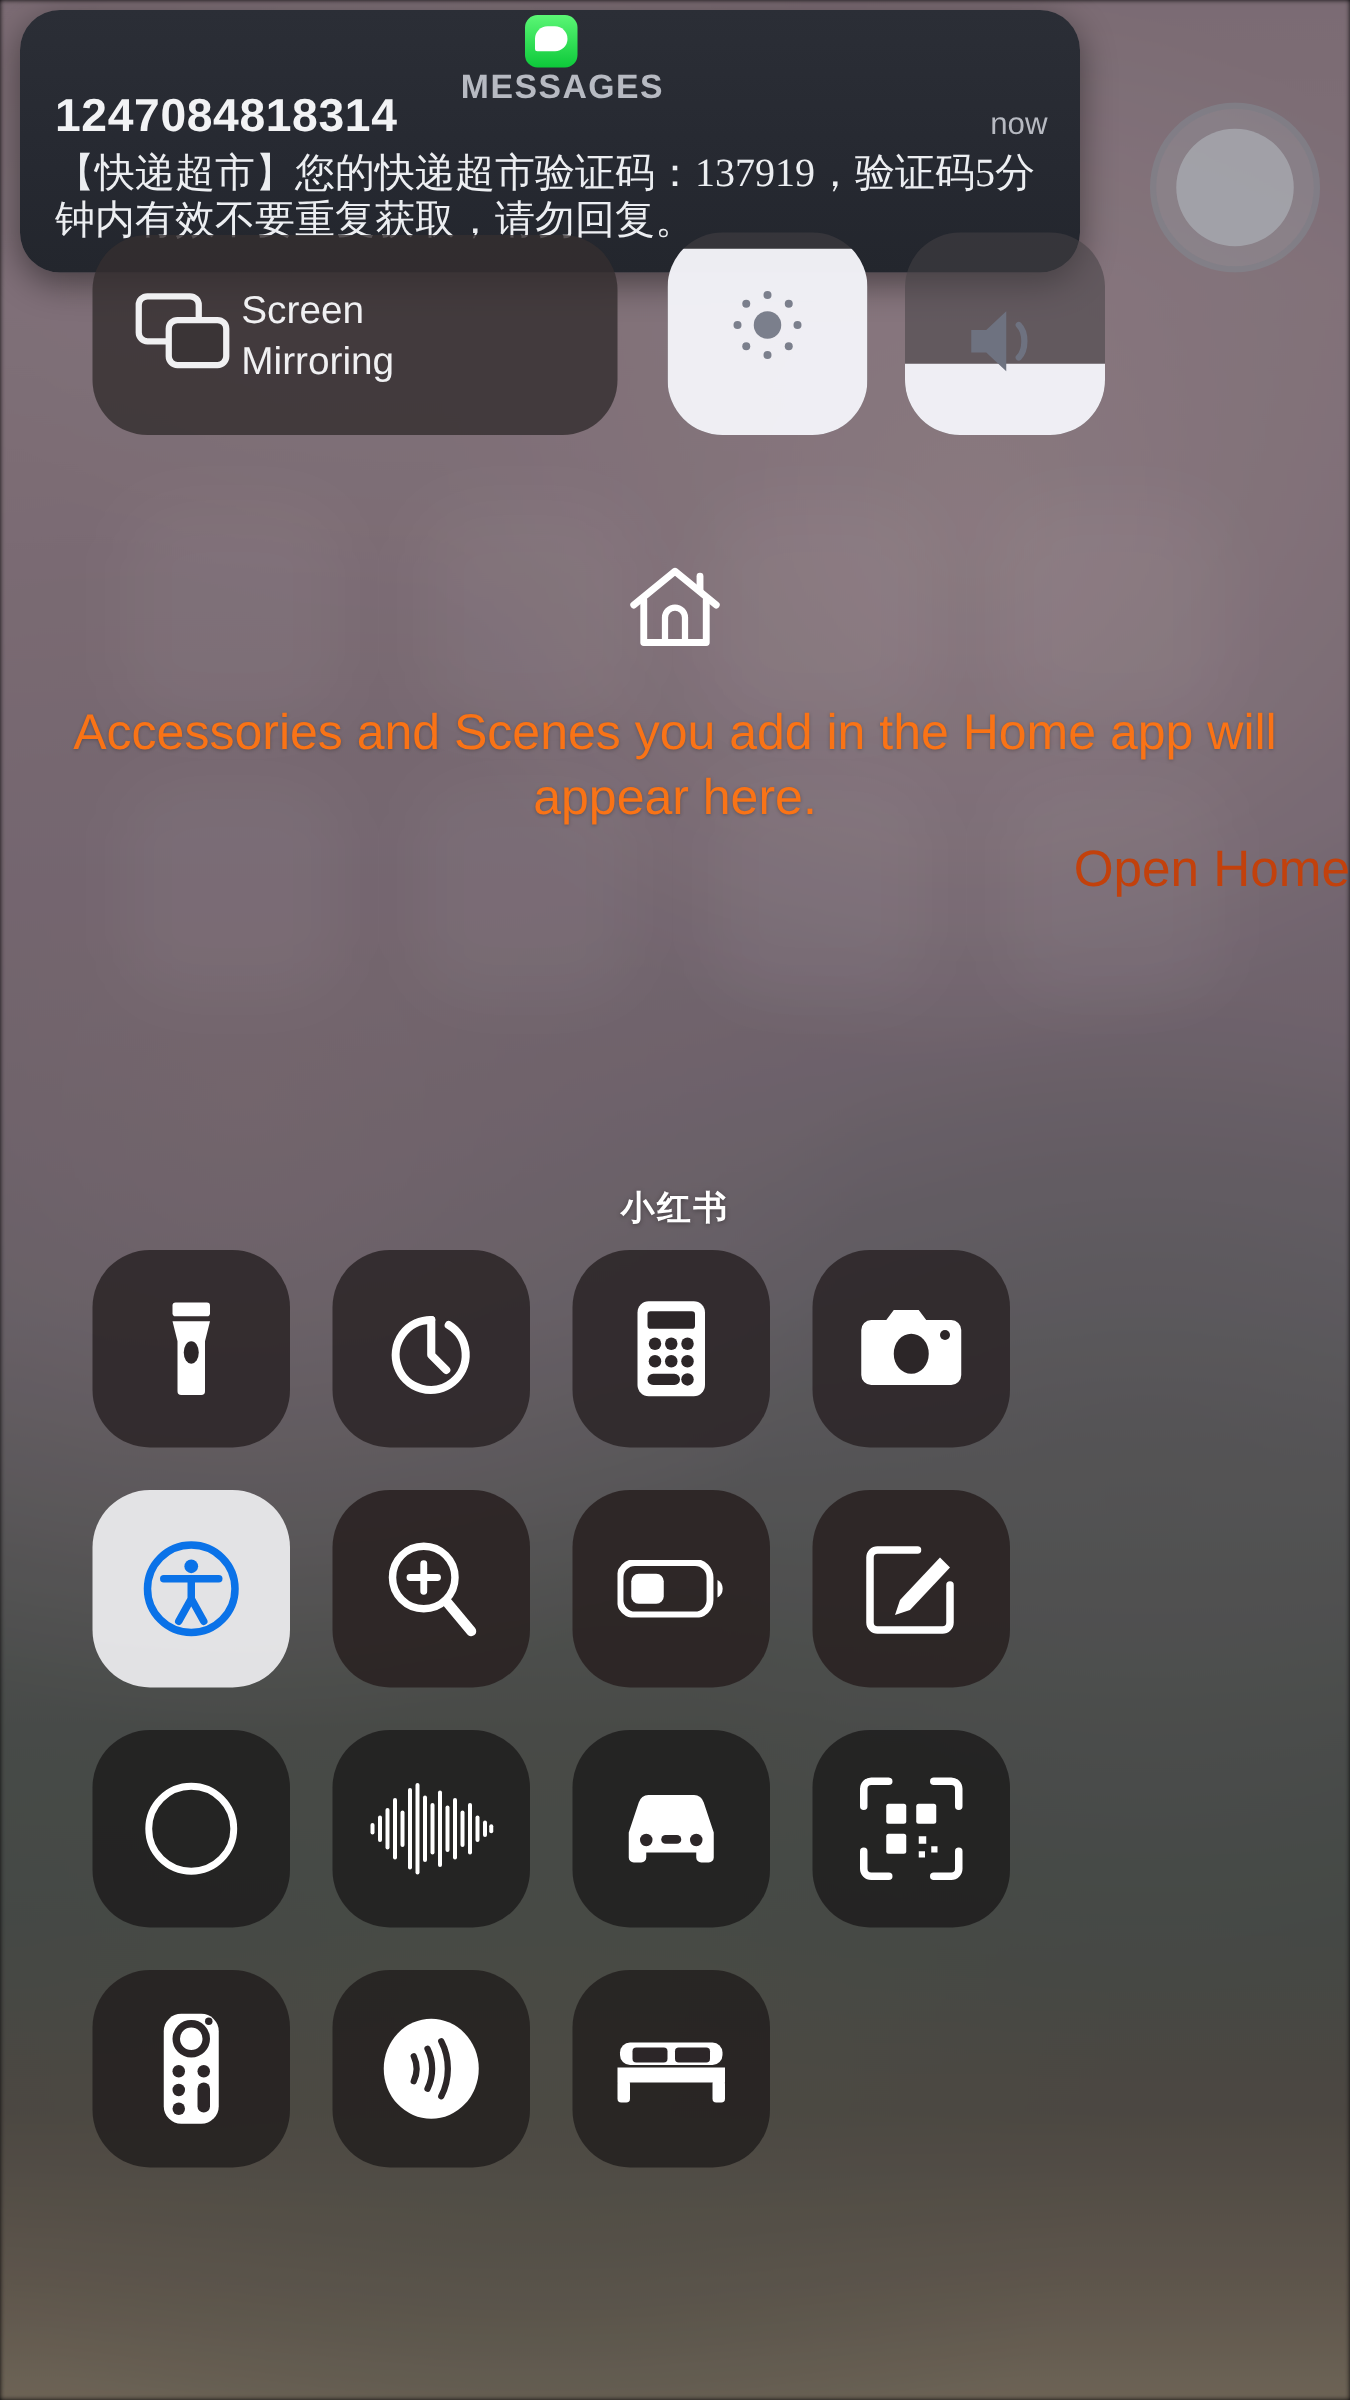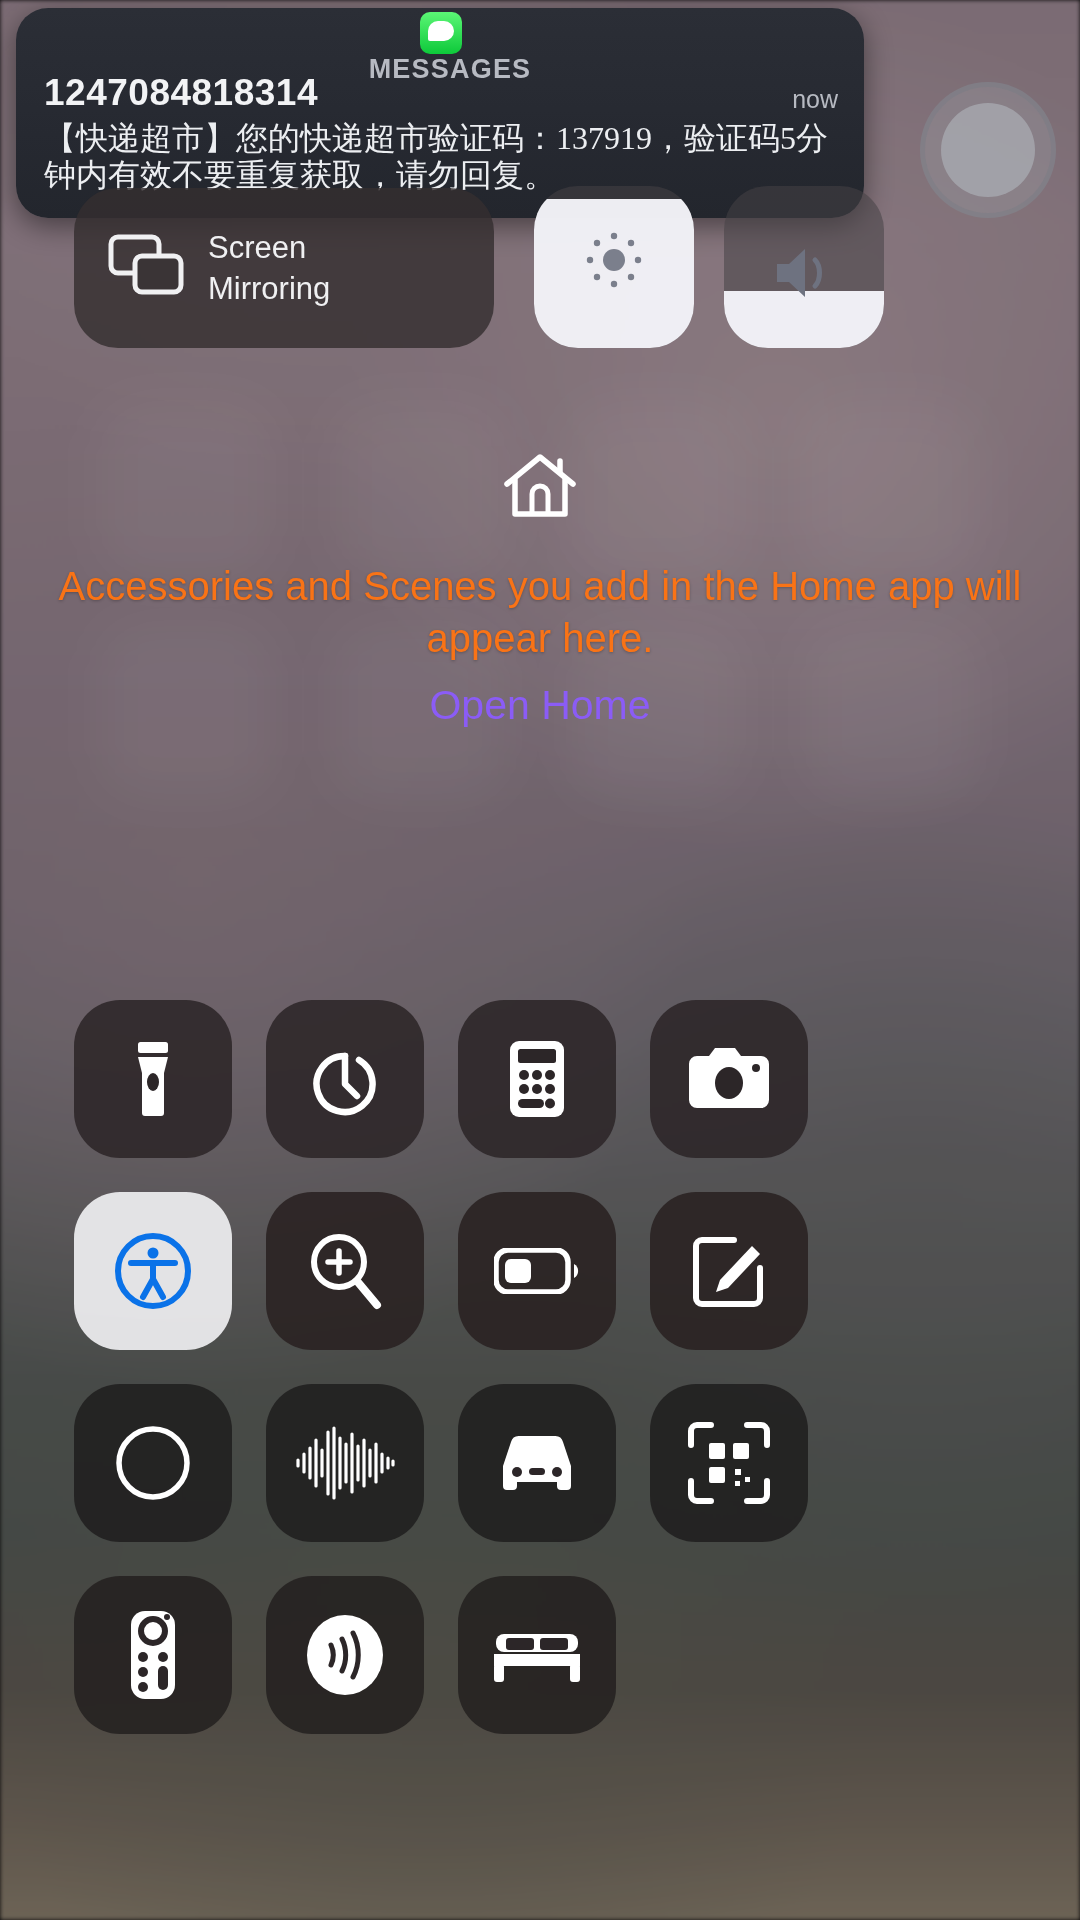--- a/index.html
+++ b/index.html
@@ -55,35 +55,35 @@
   #touch-dot{position:absolute;left:920px;top:82px;width:136px;height:136px;border-radius:50%;
     background:rgba(160,164,172,.30);border:5px solid rgba(120,124,132,.45);
     box-sizing:border-box;}
   #touch-dot:after{content:"";position:absolute;left:16px;top:16px;right:16px;bottom:16px;
     border-radius:50%;background:rgba(176,180,188,.62);}
 
   
   #toprow{position:absolute;left:74px;top:248px;width:940px;height:100px;}
   #mirror-tile{position:absolute;left:0;top:-60px;width:420px;height:160px;border-radius:44px;
     background:rgba(52,46,48,.82);display:flex;align-items:center;padding-left:34px;box-sizing:border-box;}
-  #mirror-label{margin-left:24px;font-size:31px;line-height:41px;color:#f0f0f2;font-weight:400;}
+  #mirror-label{margin-left:9px;font-size:31px;line-height:41px;color:#f0f0f2;font-weight:400;}
 
   .slider{position:absolute;top:-62px;width:160px;height:162px;border-radius:44px;overflow:hidden;
     background:rgba(70,66,70,.55);}
   .slider .fill{position:absolute;left:0;right:0;bottom:0;background:rgba(245,245,250,.96);}
   .slider .glyph{position:absolute;left:0;right:0;bottom:22px;display:flex;justify-content:center;}
   #brightness-slider{left:460px;}
   #volume-slider{left:650px;}
 
   
   #home-section{position:absolute;left:0;right:0;top:452px;text-align:center;}
   #home-icon{margin:0 auto;width:76px;height:70px;}
   #home-text{margin-top:38px;font-size:40px;line-height:52px;color:#f97316;font-weight:400;
     text-shadow:0 1px 3px rgba(0,0,0,.25);}
-  #open-home{margin-top:18px;font-size:41px;color:#8b5cf6;font-weight:400;}
+  #open-home{margin-top:8px;font-size:41px;color:#c2410c;font-weight:400;text-align:right;}
 
   
   #watermark{position:absolute;left:0;right:0;top:948px;text-align:center;
     font-size:27px;font-weight:700;color:#fff;letter-spacing:2px;
     text-shadow:0 1px 4px rgba(0,0,0,.35);font-family:"DejaVu Sans",sans-serif;}
 
   
   #grid{position:absolute;left:74px;top:1000px;width:932px;
     display:grid;grid-template-columns:repeat(4,158px);
     column-gap:34px;row-gap:34px;}
@@ -175,20 +175,21 @@
         <path d="M5 32 L38 5 L71 32" fill="none" stroke="#fff" stroke-width="5.5" stroke-linecap="round" stroke-linejoin="round"></path>
         <path d="M13 28 V62 H63 V28" fill="none" stroke="#fff" stroke-width="5.5" stroke-linecap="round" stroke-linejoin="round"></path>
         <path d="M58 9 V20" fill="none" stroke="#fff" stroke-width="5.5" stroke-linecap="round"></path>
         <path d="M30 62 V42 a8 8 0 0 1 16 0 V62" fill="none" stroke="#fff" stroke-width="5"></path>
       </svg>
     </div>
     <div id="home-text">Accessories and Scenes you add in the Home app will appear here.</div>
     <div id="open-home">Open Home</div>
   </div>
 
+  <div id="watermark">小红书</div>
 
   <div id="grid">
 
     <div class="tile">
       <span>
       <svg width="62" height="78" viewBox="0 0 62 78">
         <rect x="16" y="2" width="30" height="11" rx="2.5" fill="#fff"></rect>
         <path d="M16 17h30l-4 16v40a3 3 0 0 1-3 3H23a3 3 0 0 1-3-3V33z" fill="#fff"></path>
         <ellipse cx="31" cy="42" rx="6" ry="9" fill="#2c2628"></ellipse>
       </svg>

